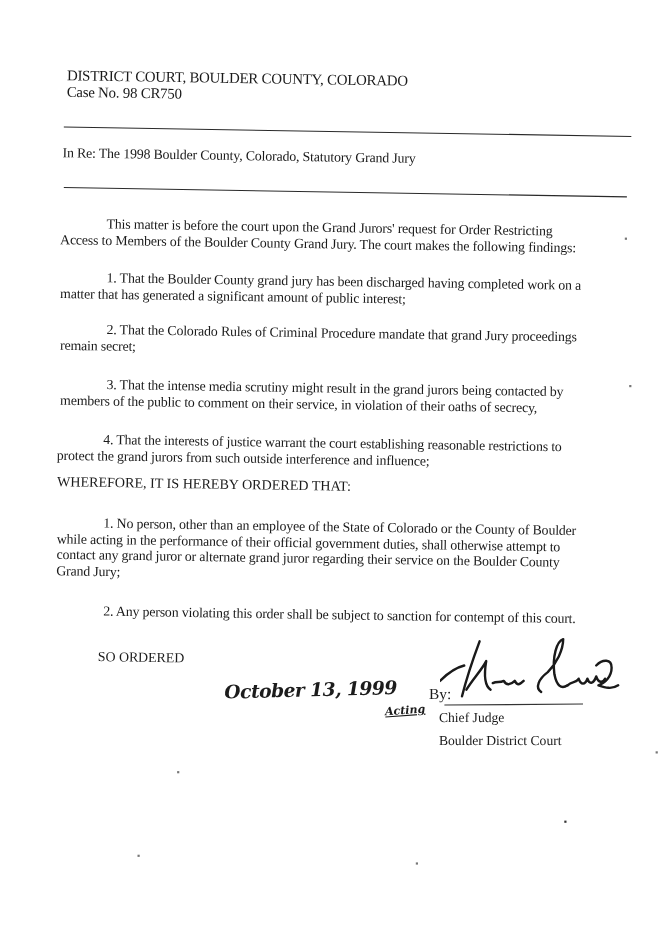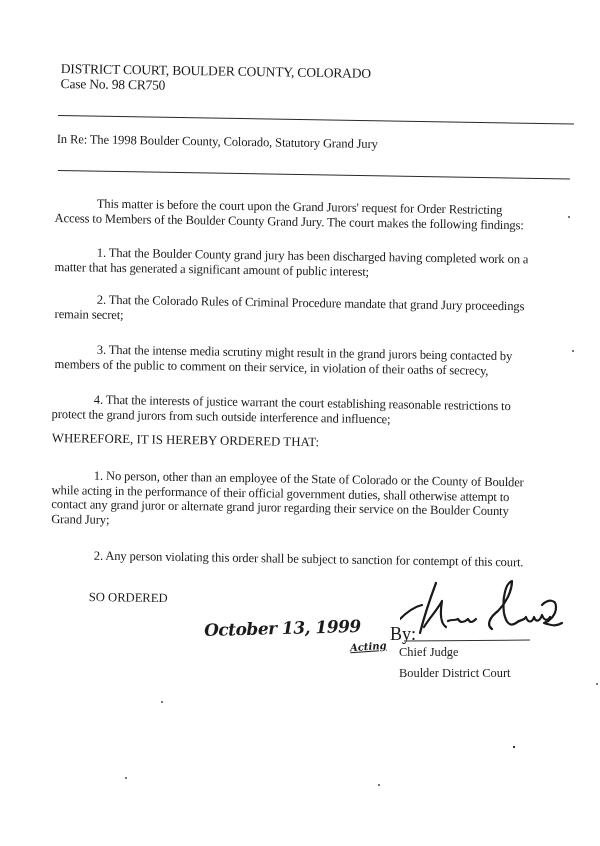--- a/index.html
+++ b/index.html
@@ -80,21 +80,21 @@
     .date-hand {
       left: 204px; top: 598px;
       font-size: 17px;
       letter-spacing: -0.5px;
       transform: rotate(-1.5deg);
       font-weight: bold;
     }
     .by-label {
       position: absolute;
       left: 390px; top: 604px;
-      font-size: 18px;
+      font-size: 14px;
     }
     .sig-line {
       position: absolute;
       left: 404px; top: 620px;
       width: 126px; height: 1px;
       background: #333;
       transform: rotate(-0.4deg);
     }
     .acting-hand {
       left: 350px; top: 621px;

